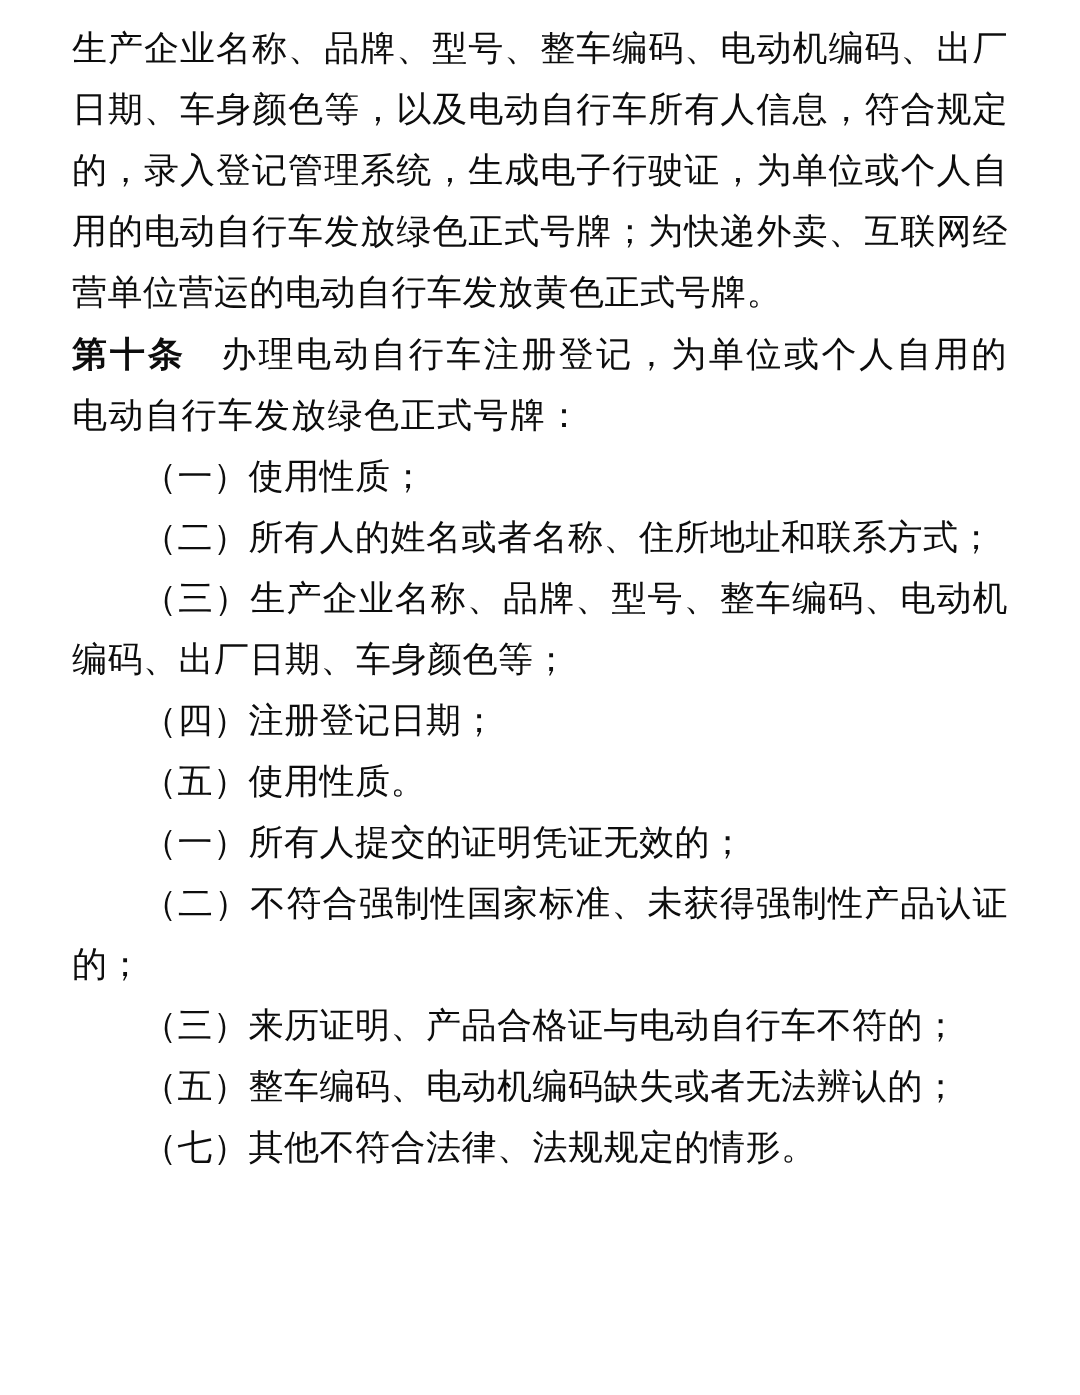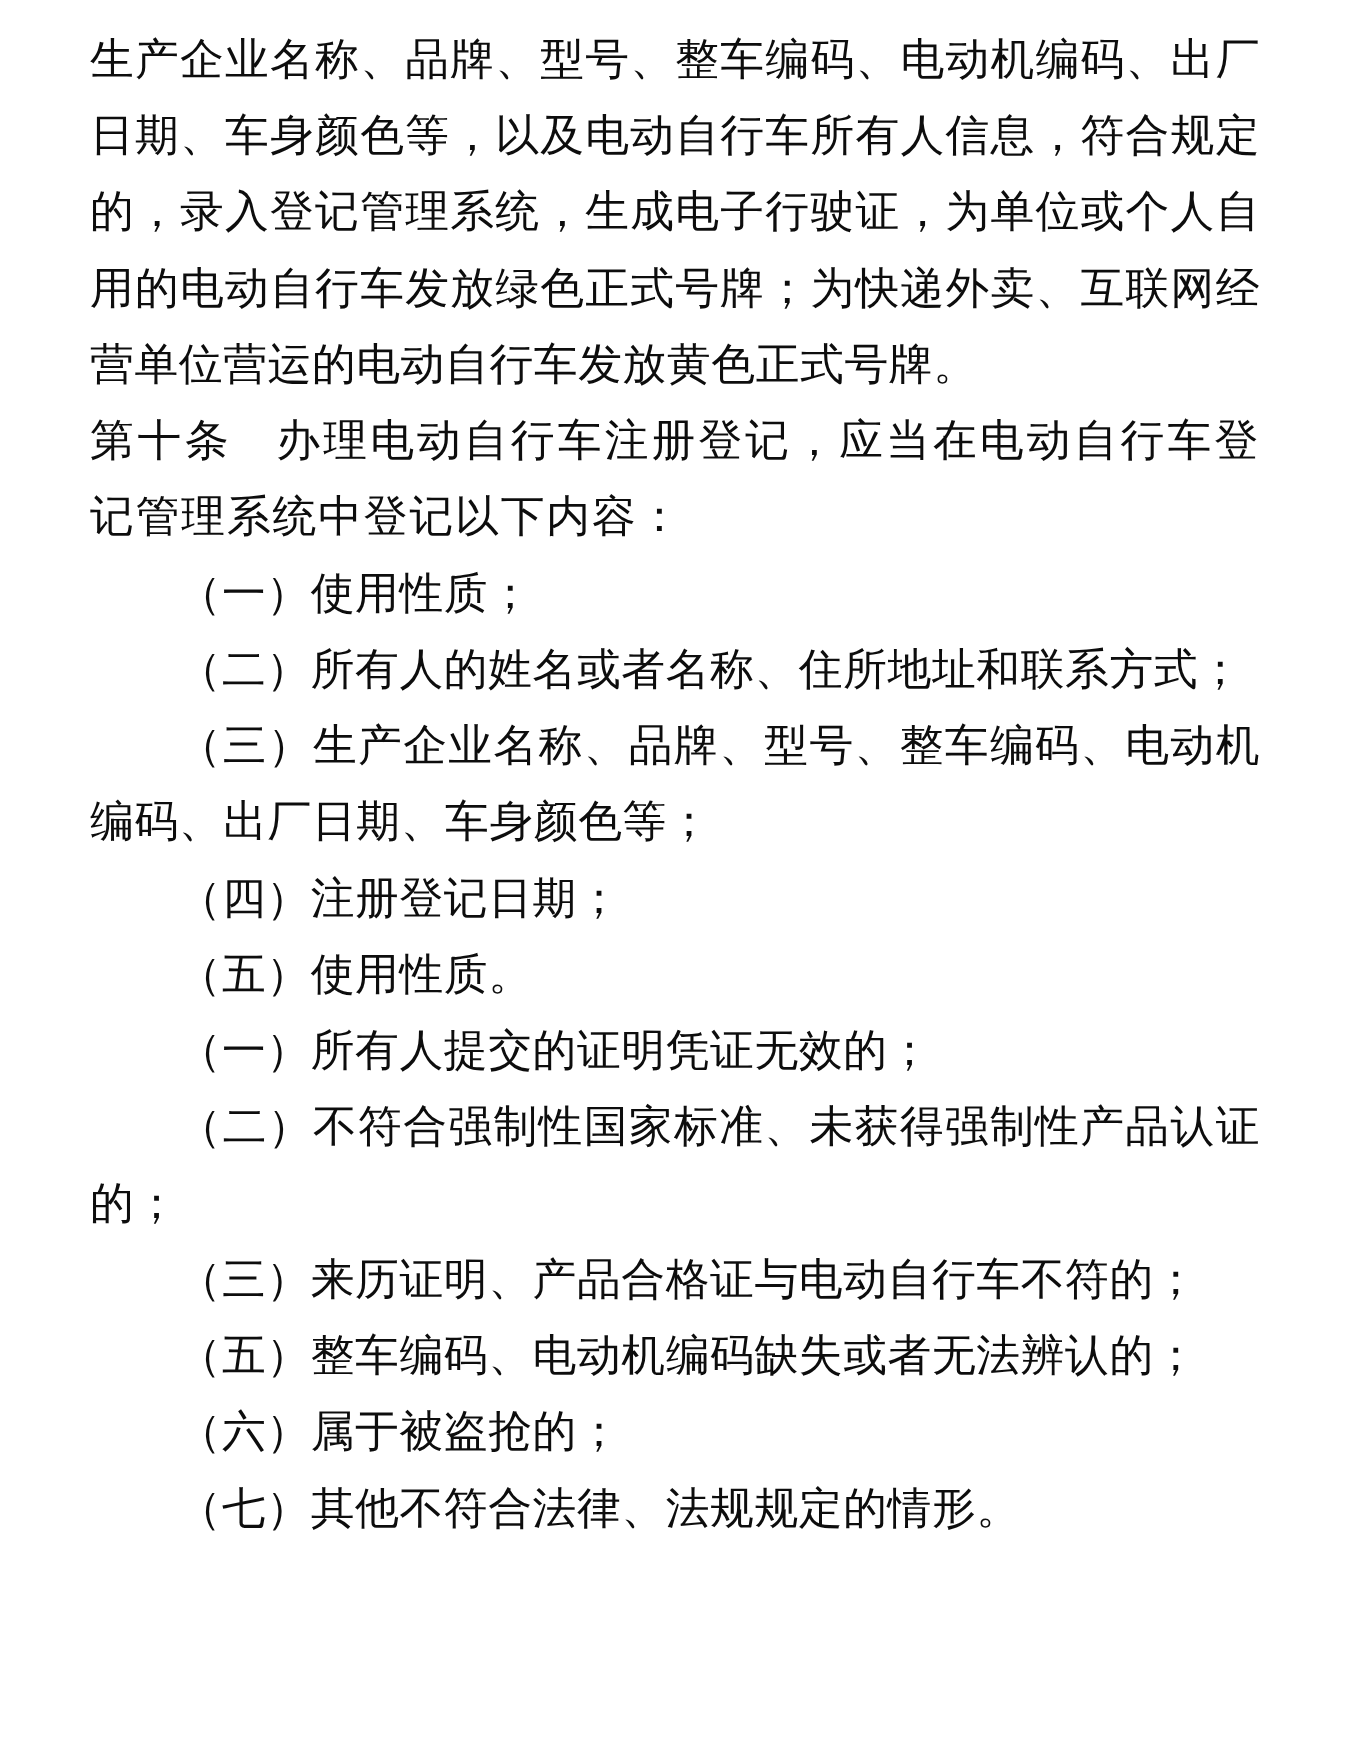--- a/index.html
+++ b/index.html
@@ -29,21 +29,21 @@
     text-justify: inter-character;
     margin: 0;
     text-indent: 0;
   }
   
   .cont {
     text-indent: 0;
   }
   
   .article .num {
-    font-weight: normal;
+    font-weight: bold;
     letter-spacing: 2px;
   }
   .article .gap {
     display: inline-block;
     width: 34px;
   }
   .article .body-text {
     letter-spacing: 1.5px;
   }
   .item {
@@ -55,30 +55,29 @@
   }
 </style>
 </head>
 <body>
 
 <div class="page">
 
   <p class="para cont">生产企业名称、品牌、型号、整车编码、电动机编码、出厂日期、车身颜色等，以及电动自行车所有人信息，符合规定的，录入登记管理系统，生成电子行驶证，为单位或个人自用的电动自行车发放绿色正式号牌；为快递外卖、互联网经营单位营运的电动自行车发放黄色正式号牌。</p>
 
   <p class="para article">
-    <span class="num">第十条</span><span class="gap"></span><span class="body-text">办理电动自行车注册登记，应当在电动自行车登记管理系统中登记以下内容：</span>
+    <span class="num">第十条</span><span class="gap"></span><span class="body-text">办理电动自行车注册登记，为单位或个人自用的电动自行车发放绿色正式号牌：</span>
   </p>
 
   <p class="para item">（一）使用性质；</p>
   <p class="para item">（二）所有人的姓名或者名称、住所地址和联系方式；</p>
   <p class="para item">（三）生产企业名称、品牌、型号、整车编码、电动机编码、出厂日期、车身颜色等；</p>
   <p class="para item">（四）注册登记日期；</p>
   <p class="para item">（五）使用性质。</p>
 
 
   <p class="para item">（一）所有人提交的证明凭证无效的；</p>
   <p class="para item">（二）不符合强制性国家标准、未获得强制性产品认证的；</p>
   <p class="para item">（三）来历证明、产品合格证与电动自行车不符的；</p>
   <p class="para item">（五）整车编码、电动机编码缺失或者无法辨认的；</p>
-  <p class="para item">（六）属于被盗抢的；</p>
   <p class="para item">（七）其他不符合法律、法规规定的情形。</p>
 
 </div>
 
 </body></html>

